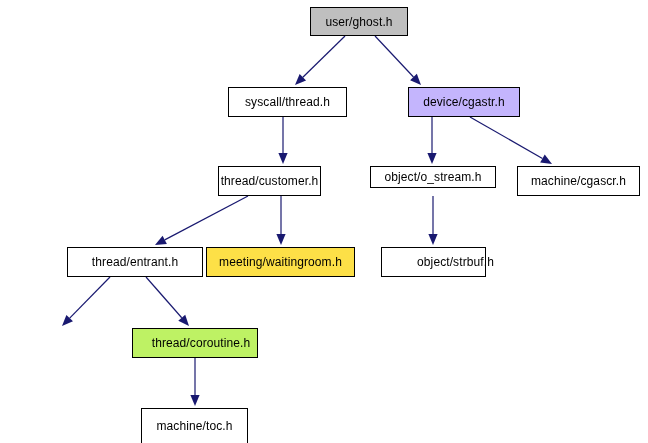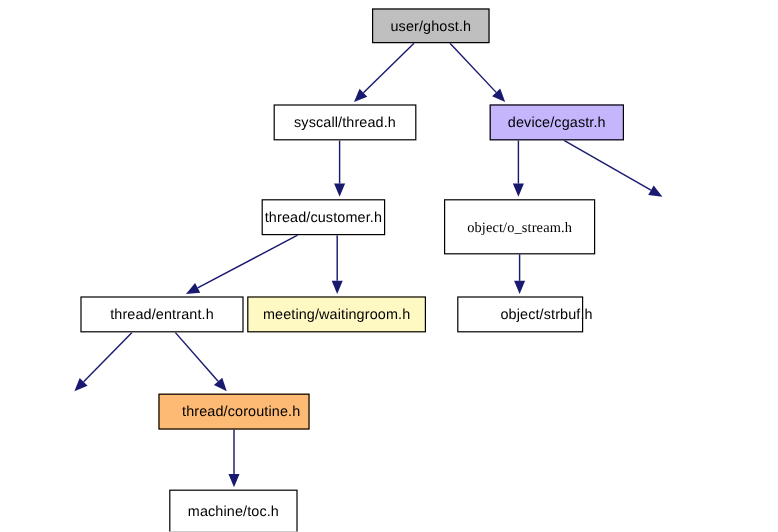--- a/index.html
+++ b/index.html
@@ -82,31 +82,34 @@
     </div>
     <div class="node" style="left: 228px; top: 87px; width: 119px; height: 30px; border-color: rgb(0, 0, 0); background: rgb(255, 255, 255);">
       <span class="node-label">syscall/thread.h</span>
     </div>
     <div class="node" style="left: 376px; top: 87px; width: 112px; height: 30px; border-color: rgb(0, 0, 0); background: #c4b5fd; margin-left: 32px;">
       <span class="node-label">device/cgastr.h</span>
     </div>
     <div class="node" style="left: 218px; top: 166px; width: 103px; height: 30px; border-color: rgb(0, 0, 0); background: rgb(255, 255, 255);">
       <span class="node-label">thread/customer.h</span>
     </div>
-    <div class="node" style="left: 370px; top: 166px; width: 126px; height: 46px; border-color: rgb(0, 0, 0); background: rgb(255, 255, 255); font-family: Liberation Serif, serif;">
+    <div class="node" style="left: 370px; top: 166px; width: 126px; height: 22px; border-color: rgb(0, 0, 0); background: rgb(255, 255, 255);">
       <span class="node-label">object/o_stream.h</span>
+    </div>
+    <div class="node" style="left: 517px; top: 166px; width: 123px; height: 30px; border-color: rgb(0, 0, 0); background: rgb(255, 255, 255);">
+      <span class="node-label">machine/cgascr.h</span>
     </div>
     <div class="node" style="left: 67px; top: 247px; width: 136px; height: 30px; border-color: rgb(0, 0, 0); background: rgb(255, 255, 255);">
       <span class="node-label">thread/entrant.h</span>
     </div>
-    <div class="node" style="left: 206px; top: 247px; width: 149px; height: 30px; border-color: rgb(0, 0, 0); background: #fef9c3;">
+    <div class="node" style="left: 206px; top: 247px; width: 149px; height: 30px; border-color: rgb(0, 0, 0); background: #fde047;">
       <span class="node-label">meeting/waitingroom.h</span>
     </div>
     <div class="node" style="left: 381px; top: 247px; width: 105px; height: 30px; border-color: rgb(0, 0, 0); background: rgb(255, 255, 255); padding-left: 44px;">
       <span class="node-label">object/strbuf.h</span>
     </div>
-    <div class="node" style="left: 132px; top: 328px; width: 126px; height: 30px; border-color: rgb(0, 0, 0); background: #fdba74; padding-left: 12px;">
+    <div class="node" style="left: 132px; top: 328px; width: 126px; height: 30px; border-color: rgb(0, 0, 0); background: #bef264; padding-left: 12px;">
       <span class="node-label">thread/coroutine.h</span>
     </div>
     <div class="node" style="left: 141px; top: 408px; width: 107px; height: 36px; border-color: rgb(0, 0, 0); background: rgb(255, 255, 255);">
       <span class="node-label">machine/toc.h</span>
     </div>
   </div>
 
 </body></html>

